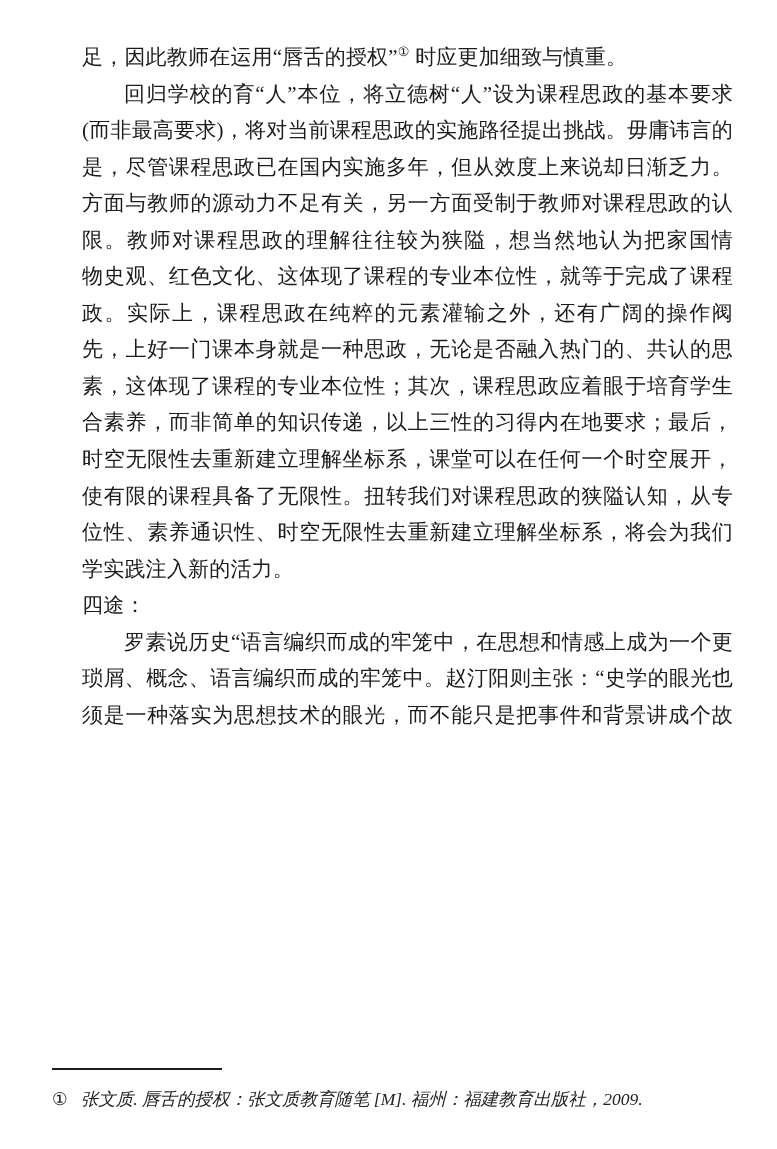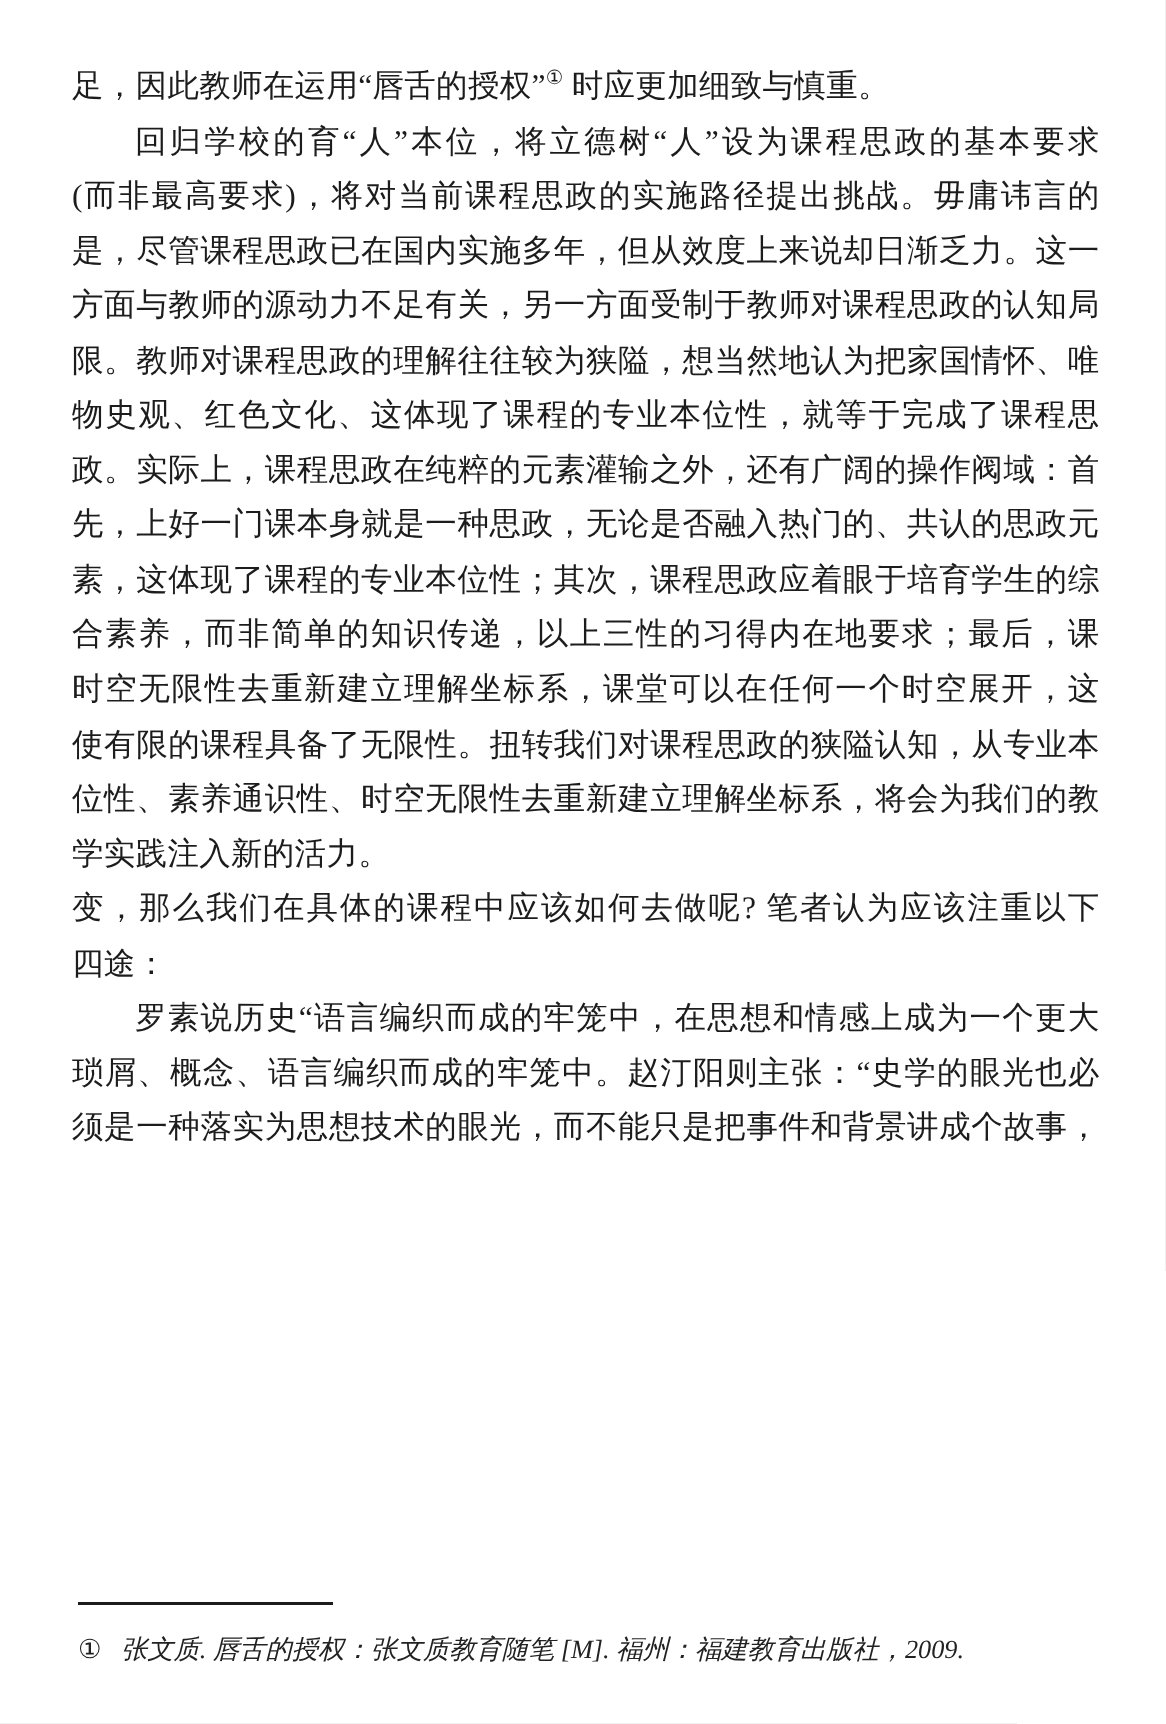--- a/index.html
+++ b/index.html
@@ -23,20 +23,21 @@
   .para { }
   .line {
     font-size: 21px;
     height: 36.55px;
     line-height: 36.55px;
     overflow: hidden;
     text-align: justify;
     text-align-last: justify;
     letter-spacing: 0.2px;
     white-space: normal;
+    margin-left: 34px;
   }
   .line.end { text-align-last: left; }
   .line.indent { text-indent: 2em; }
   .line sup {
     font-size: 13px;
     vertical-align: super;
     line-height: 0;
   }
   .footnote-area {
     position: absolute;
@@ -83,21 +84,20 @@
         <div class="line">政。实际上，课程思政在纯粹的元素灌输之外，还有广阔的操作阀域：首</div>
         <div class="line">先，上好一门课本身就是一种思政，无论是否融入热门的、共认的思政元</div>
         <div class="line">素，这体现了课程的专业本位性；其次，课程思政应着眼于培育学生的综</div>
         <div class="line">合素养，而非简单的知识传递，以上三性的习得内在地要求；最后，课</div>
         <div class="line">时空无限性去重新建立理解坐标系，课堂可以在任何一个时空展开，这</div>
         <div class="line">使有限的课程具备了无限性。扭转我们对课程思政的狭隘认知，从专业本</div>
         <div class="line">位性、素养通识性、时空无限性去重新建立理解坐标系，将会为我们的教</div>
         <div class="line end">学实践注入新的活力。</div>
       </div>
       <div class="para">
-        <div class="line">变，那么我们在具体的课程中应该如何去做呢? 笔者认为应该注重以下</div>
         <div class="line end">四途：</div>
       </div>
       <div class="para">
         <div class="line indent">罗素说历史“语言编织而成的牢笼中，在思想和情感上成为一个更大</div>
         <div class="line">琐屑、概念、语言编织而成的牢笼中。赵汀阳则主张：“史学的眼光也必</div>
         <div class="line">须是一种落实为思想技术的眼光，而不能只是把事件和背景讲成个故事，</div>
       </div>
     </div>
 
   <div class="footnote-area">

